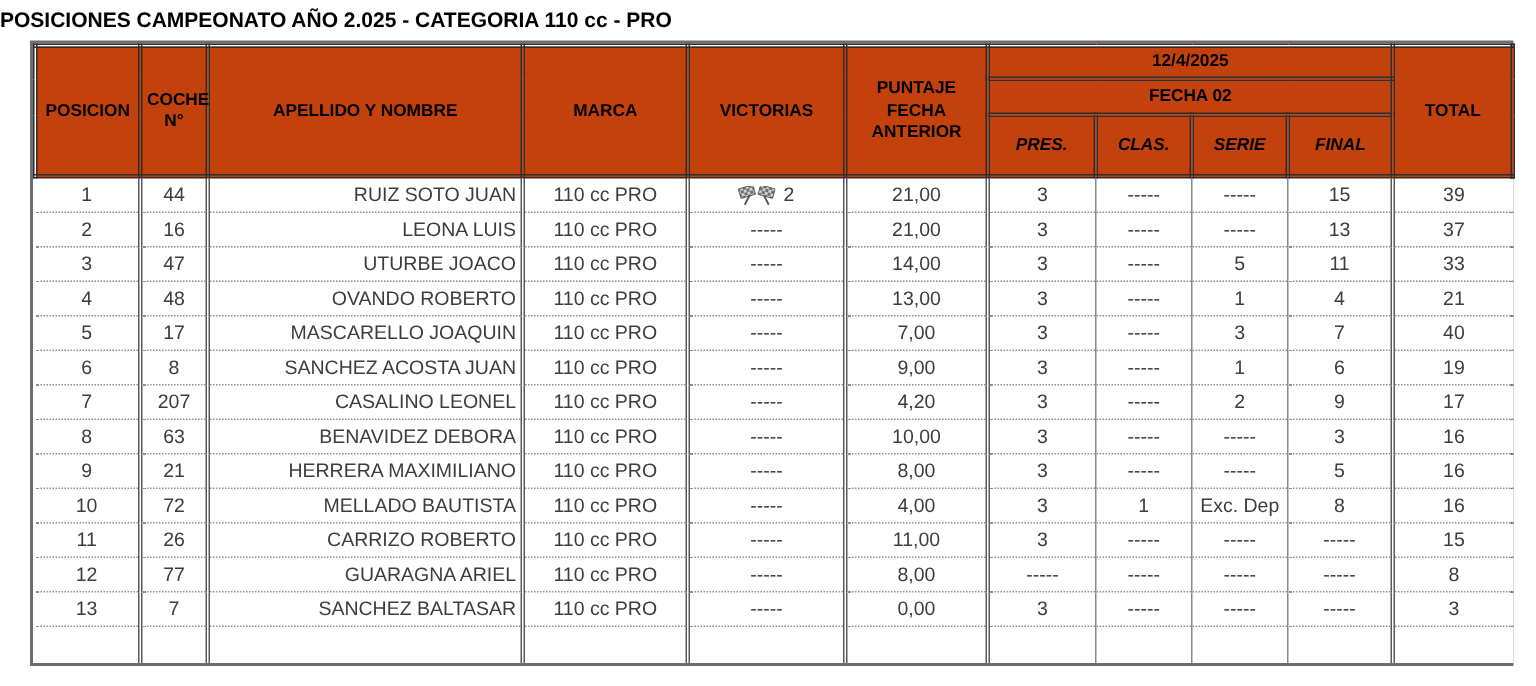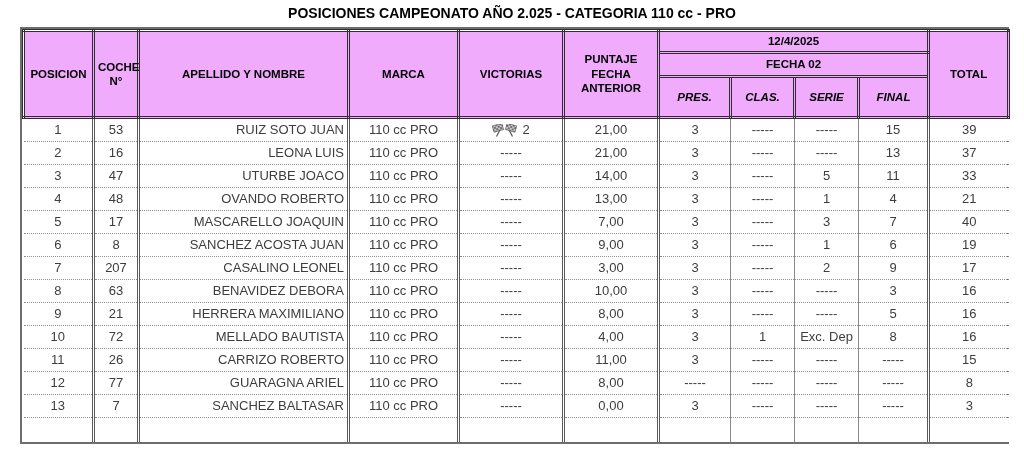--- a/index.html
+++ b/index.html
@@ -2,31 +2,31 @@
 <html><head>
 <meta charset="utf-8">
 <style>
   html, body { margin:0; padding:0; }
   body {
     width:1024px; height:457px; background:#ffffff;
     font-family:"Liberation Sans", sans-serif;
     overflow:hidden;
   }
   .title {
-    text-align:center; font-size:14px; font-weight:bold; color:#000;
+    text-align:left; font-size:14px; font-weight:bold; color:#000;
     margin:0; padding:5px 0 6px 0;
   }
   .tbl-wrap {
     margin-left:20px; width:985px;
     border:2px solid #6e6e6e;
     box-sizing:content-box;
   }
   table { border-collapse:collapse; width:100%; table-layout:fixed; }
   th {
-    border:3px double #2e2e2e; background:#f0abfc;
+    border:3px double #2e2e2e; background:#c2410c;
     font-size:11.5px; font-weight:bold; color:#000;
     text-align:center; vertical-align:middle; padding:1px 3px;
     line-height:1.25;
   }
   tr.hr1 th.grp { height:17px; }
   tr.hr2 th.grp { height:19px; }
   tr.hr3 th { height:36px;font-style:italic; }
   td {
     font-size:13px; color:#3d3d3d; background:#fff;
     text-align:center; vertical-align:middle;
@@ -82,21 +82,21 @@
       <tr class="hr3">
         <th>PRES.</th>
         <th>CLAS.</th>
         <th>SERIE</th>
         <th>FINAL</th>
       </tr>
     </thead>
     <tbody>
         <tr>
     <td class="vd">1</td>
-    <td class="vd">53</td>
+    <td class="vd">44</td>
     <td class="vd name">RUIZ SOTO JUAN</td>
     <td class="vd">110 cc PRO</td>
     <td class="vd">
       <span class="flags" style="display: inline-block;">
         <svg width="25" height="13" viewBox="0 0 25 13" xmlns="http://www.w3.org/2000/svg">
           <defs>
             <pattern id="chk" width="4" height="4" patternUnits="userSpaceOnUse">
               <rect width="4" height="4" fill="#cfcfcf"></rect>
               <rect width="2" height="2" fill="#6e6e6e"></rect>
               <rect x="2" y="2" width="2" height="2" fill="#6e6e6e"></rect>
@@ -196,21 +196,21 @@
     <td>19</td>
   </tr>
         <tr>
     <td class="vd">7</td>
     <td class="vd">207</td>
     <td class="vd name">CASALINO LEONEL</td>
     <td class="vd">110 cc PRO</td>
     <td class="vd">
       <span>-----</span>
     </td>
-    <td class="vd">3,00</td>
+    <td class="vd">4,20</td>
     <td class="vs">3</td>
     <td class="vs">-----</td>
     <td class="vs">2</td>
     <td class="vd">9</td>
     <td>17</td>
   </tr>
         <tr>
     <td class="vd">8</td>
     <td class="vd">63</td>
     <td class="vd name">BENAVIDEZ DEBORA</td>

